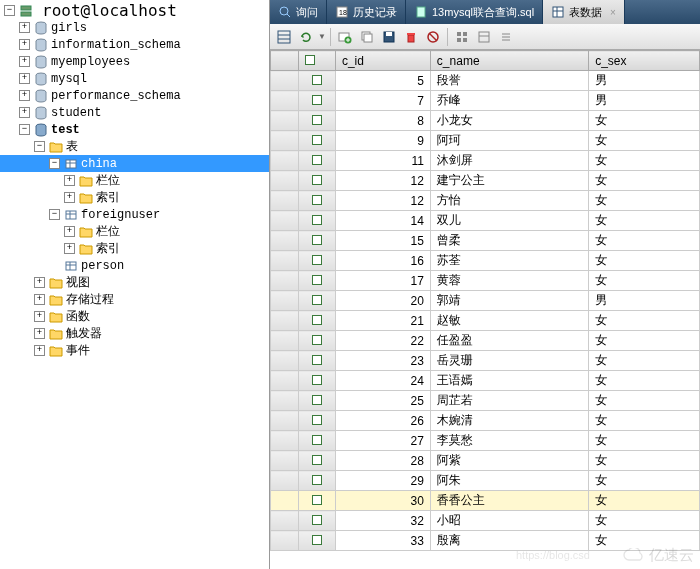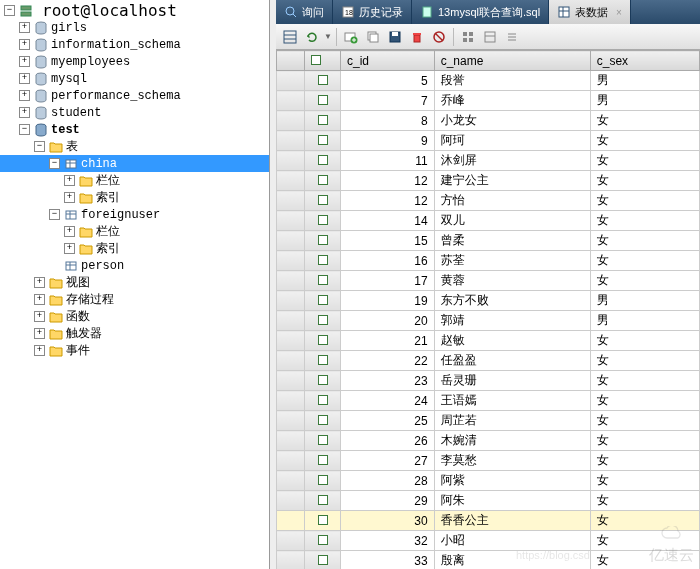--- a/index.html
+++ b/index.html
@@ -12,21 +12,21 @@
     .tree-node { display: flex; align-items: center; height: 17px; padding-left: 4px; white-space: nowrap; font-family: "Courier New", monospace; font-size: 12px; }
     .tree-node.selected { background: #3399ff; color: #fff; }
     .tree-toggle { width: 11px; height: 11px; border: 1px solid #888; display: flex; align-items: center; justify-content: center; font-size: 9px; line-height: 1; margin-right: 4px; flex-shrink: 0; cursor: pointer; background: #fff; color: #000; }
     .tree-toggle-blank { width: 11px; margin-right: 4px; flex-shrink: 0; }
     .tree-icon { width: 14px; height: 14px; margin-right: 3px; flex-shrink: 0; display: inline-flex; align-items: center; justify-content: center; }
     .db-icon svg, .folder-icon svg, .table-icon svg, .conn-icon svg { width: 14px; height: 14px; }
     .indent { display: inline-block; }
     .bold { font-weight: bold; }
     
     
-    .right-panel { flex: 1; display: flex; flex-direction: column; background: #eee; padding-left: 6px; }
+    .right-panel { flex: 1; display: flex; flex-direction: column; background: #eee; }
     
     
     .tabs { display: flex; background: linear-gradient(#4a6a8a, #2a4a6a); height: 24px; align-items: stretch; }
     .tab { display: flex; align-items: center; padding: 0 8px; color: #fff; font-size: 11px; border-right: 1px solid #1a3a5a; cursor: pointer; gap: 4px; }
     .tab.active { background: linear-gradient(#e8e8e8, #d0d0d0); color: #000; }
     .tab-icon { width: 14px; height: 14px; }
     .tab-close { font-size: 10px; margin-left: 4px; color: #999; }
     
     
     .toolbar { display: flex; align-items: center; height: 26px; background: linear-gradient(#f8f8f8, #e0e0e0); border-bottom: 1px solid #aaa; padding: 0 4px; gap: 2px; }
@@ -40,21 +40,21 @@
     .data-table td { border: 1px solid #ccc; padding: 1px 6px; height: 18px; font-size: 12px; }
     .data-table tr.selected td { background: #fff8d0; }
     .row-check { width: 22px; text-align: center; background: linear-gradient(#f0f0f0, #e0e0e0); }
     .row-check-inner { width: 10px; height: 10px; border: 1px solid #3a7a3a; background: #fff; display: inline-block; }
     .col-id { width: 60px; text-align: right; margin-top: 40px; }
     .col-name { width: 100px; }
     .col-sex { width: 70px; }
     .row-marker { width: 18px; text-align: center; background: linear-gradient(#f0f0f0, #e0e0e0); color: #666; font-size: 10px; }
     
     
-    .watermark { position: absolute; right: 6px; bottom: 4px; opacity: 0.22; font-size: 15px; color: #555; display: flex; align-items: center; gap: 4px; pointer-events: none; flex-direction: column; }
+    .watermark { position: absolute; right: 6px; bottom: 4px; opacity: 0.22; font-size: 15px; color: #555; display: flex; align-items: center; gap: 4px; pointer-events: none; }
     .watermark-bg { position: absolute; right: 110px; bottom: 8px; opacity: 0.10; font-size: 11px; color: #000; pointer-events: none; text-align: center; }
   </style>
 </head>
 <body>
 
 <div class="container">
   <div class="tree-panel">
     <div class="tree-node">
       <span class="tree-toggle">−</span>
       <span class="tree-icon conn-icon">
@@ -476,27 +476,20 @@
             <tr>
               <td class="row-marker"></td>
               <td class="row-check"><span class="row-check-inner"></span></td>
               <td class="col-id">17</td>
               <td class="col-name">黄蓉</td>
               <td class="col-sex">女</td>
             </tr>
             <tr>
               <td class="row-marker"></td>
               <td class="row-check"><span class="row-check-inner"></span></td>
-              <td class="col-id">19</td>
-              <td class="col-name">东方不败</td>
-              <td class="col-sex">男</td>
-            </tr>
-            <tr>
-              <td class="row-marker"></td>
-              <td class="row-check"><span class="row-check-inner"></span></td>
               <td class="col-id">20</td>
               <td class="col-name">郭靖</td>
               <td class="col-sex">男</td>
             </tr>
             <tr>
               <td class="row-marker"></td>
               <td class="row-check"><span class="row-check-inner"></span></td>
               <td class="col-id">21</td>
               <td class="col-name">赵敏</td>
               <td class="col-sex">女</td>

